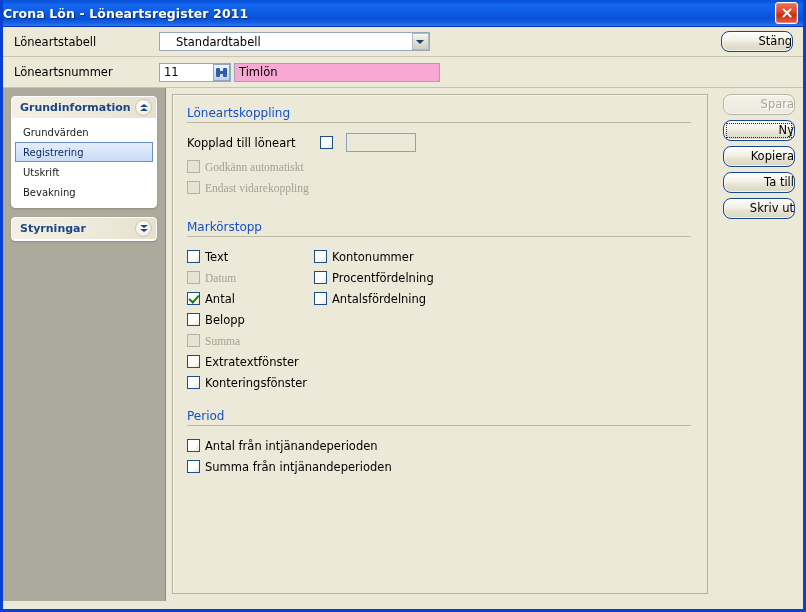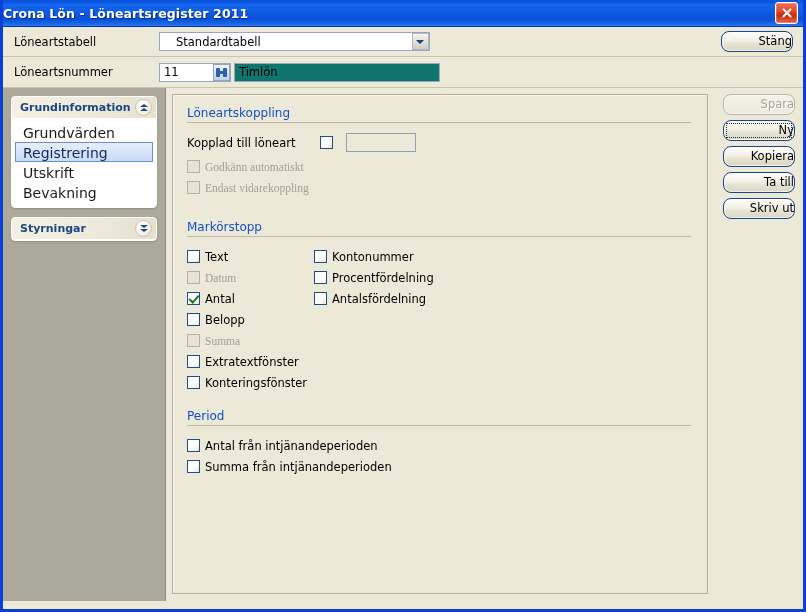--- a/index.html
+++ b/index.html
@@ -170,21 +170,21 @@
   .binoc i:last-child  { right: 0; }
   .binoc::after {
     content: ""; position: absolute; left: 4px; top: 3px;
     width: 3px; height: 3px; background: #2e5ea8;
   }
 
   .readfield {
     width: 206px;
     height: 19px;
     margin-left: 3px;
-    background: #0f766e;
+    background: #f9a8d4;
     border: 1px solid #97a8bd;
     box-sizing: border-box;
     display: flex;
     align-items: center;
     font-size: 11.5px;
     padding-left: 4px;
     color: #000;
   }
 
   .stang-btn-wrap {
@@ -294,21 +294,21 @@
   .dbl-chev.down span { border-top: 3px solid #1c4587; }
   .dbl-chev.down span:nth-child(1) { top: 0; }
   .dbl-chev.down span:nth-child(2) { top: 4px; }
 
   .panel-body { background: #ffffff; padding: 3px 0 5px 0; }
   .nav-item {
     height: 20px;
     line-height: 20px;
     margin: 0 3px;
     padding-left: 7px;
-    font-size: 14px;
+    font-size: 10px;
     color: #1a1a1a;
     white-space: nowrap;
     cursor: pointer;
     box-sizing: border-box;
     border: 1px solid transparent;
   }
   .nav-item.selected {
     background: linear-gradient(to bottom, #e5edfb 0%, #c9dcf7 100%);
     border: 1px solid #6c8fc9;
     color: #102a54;

